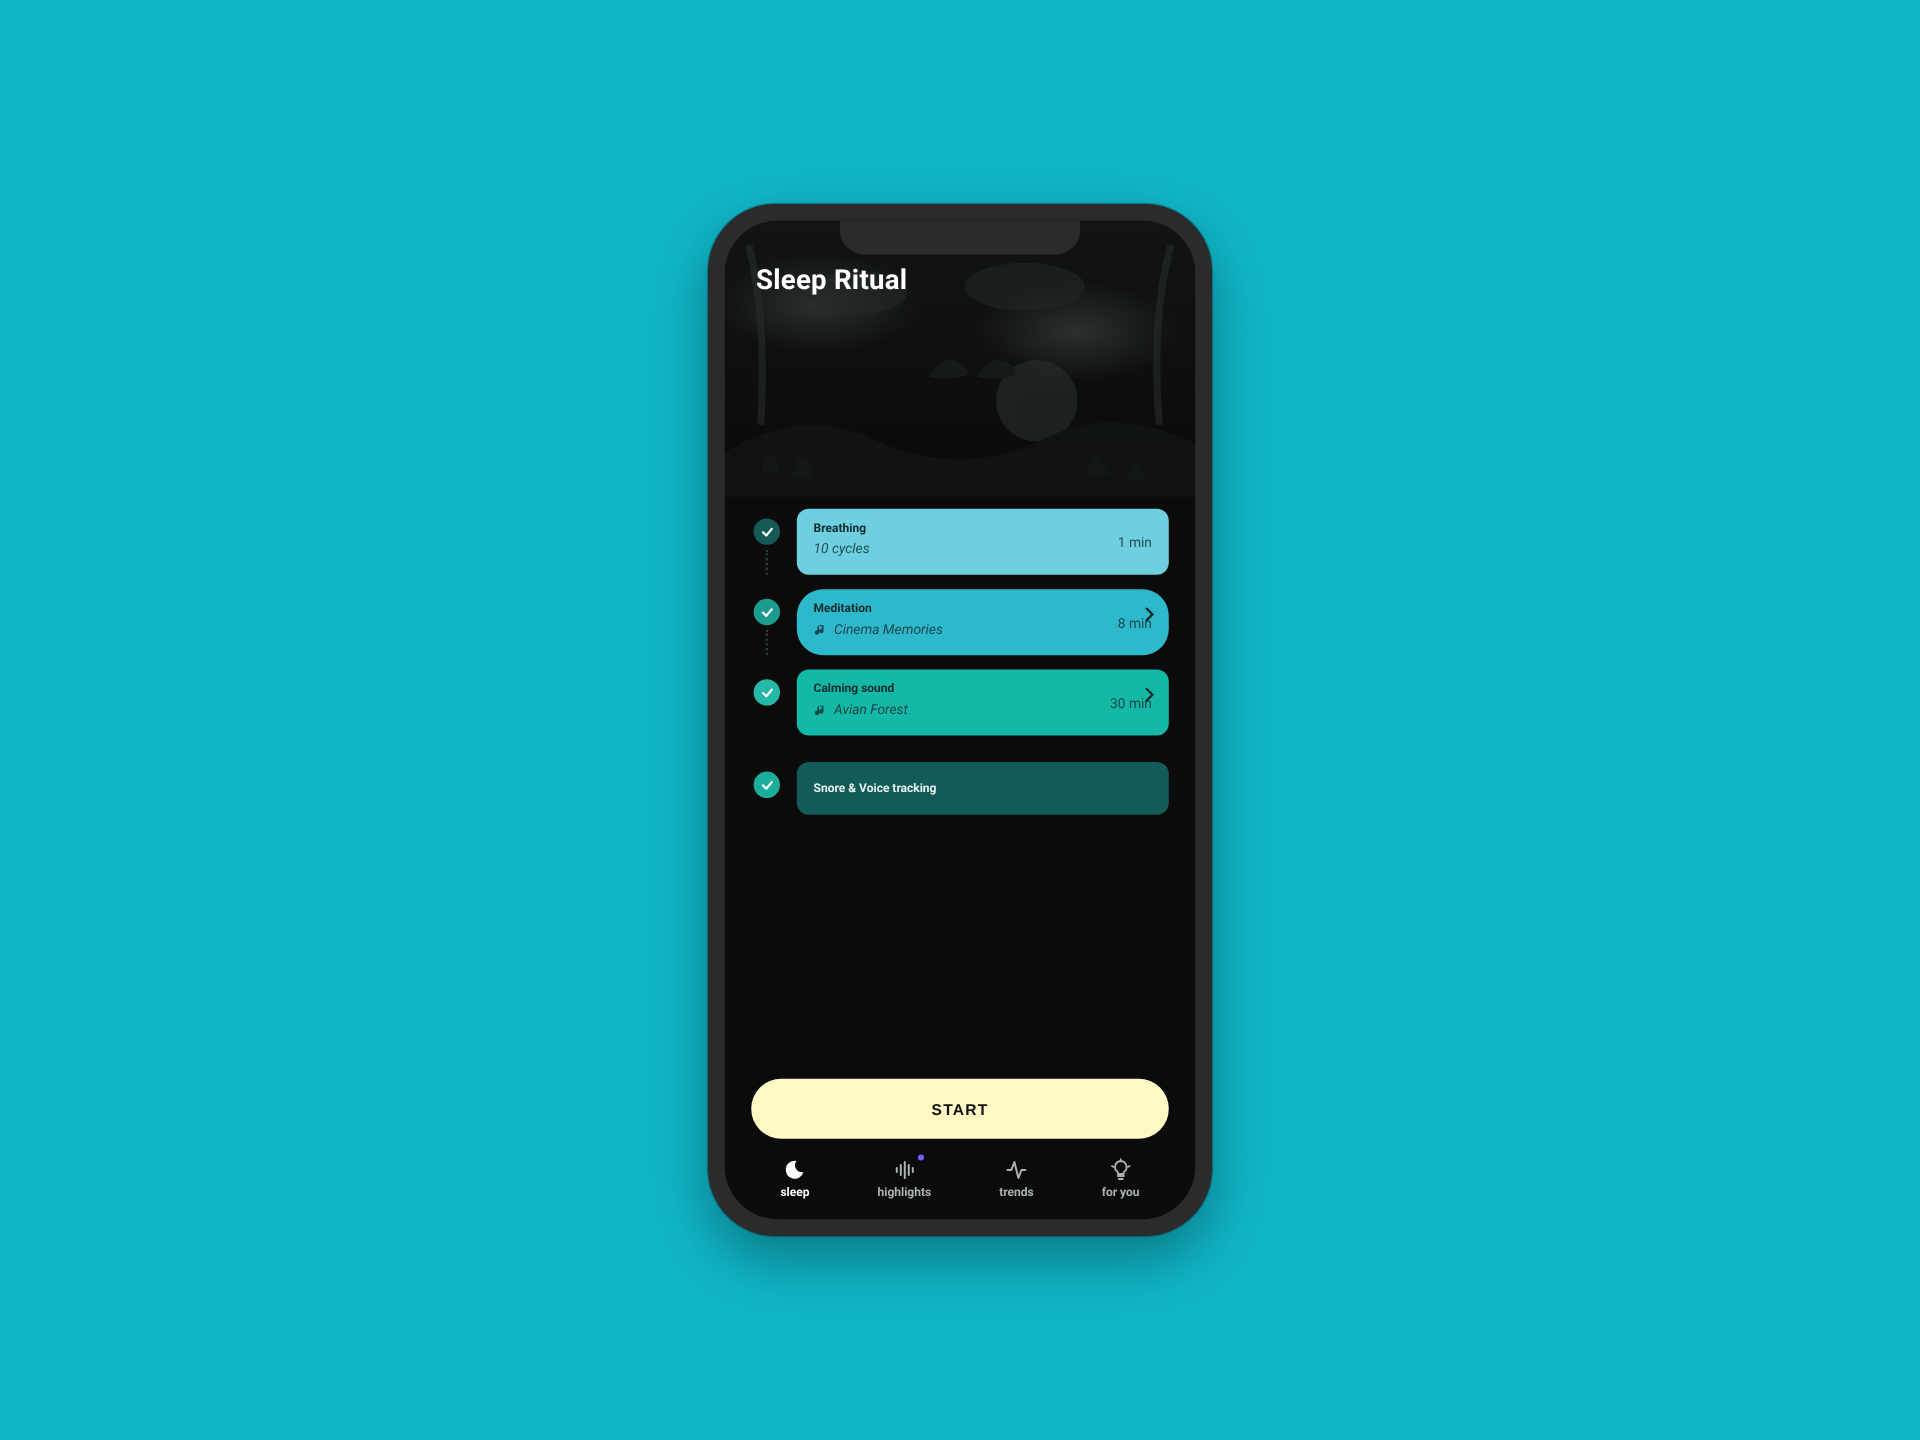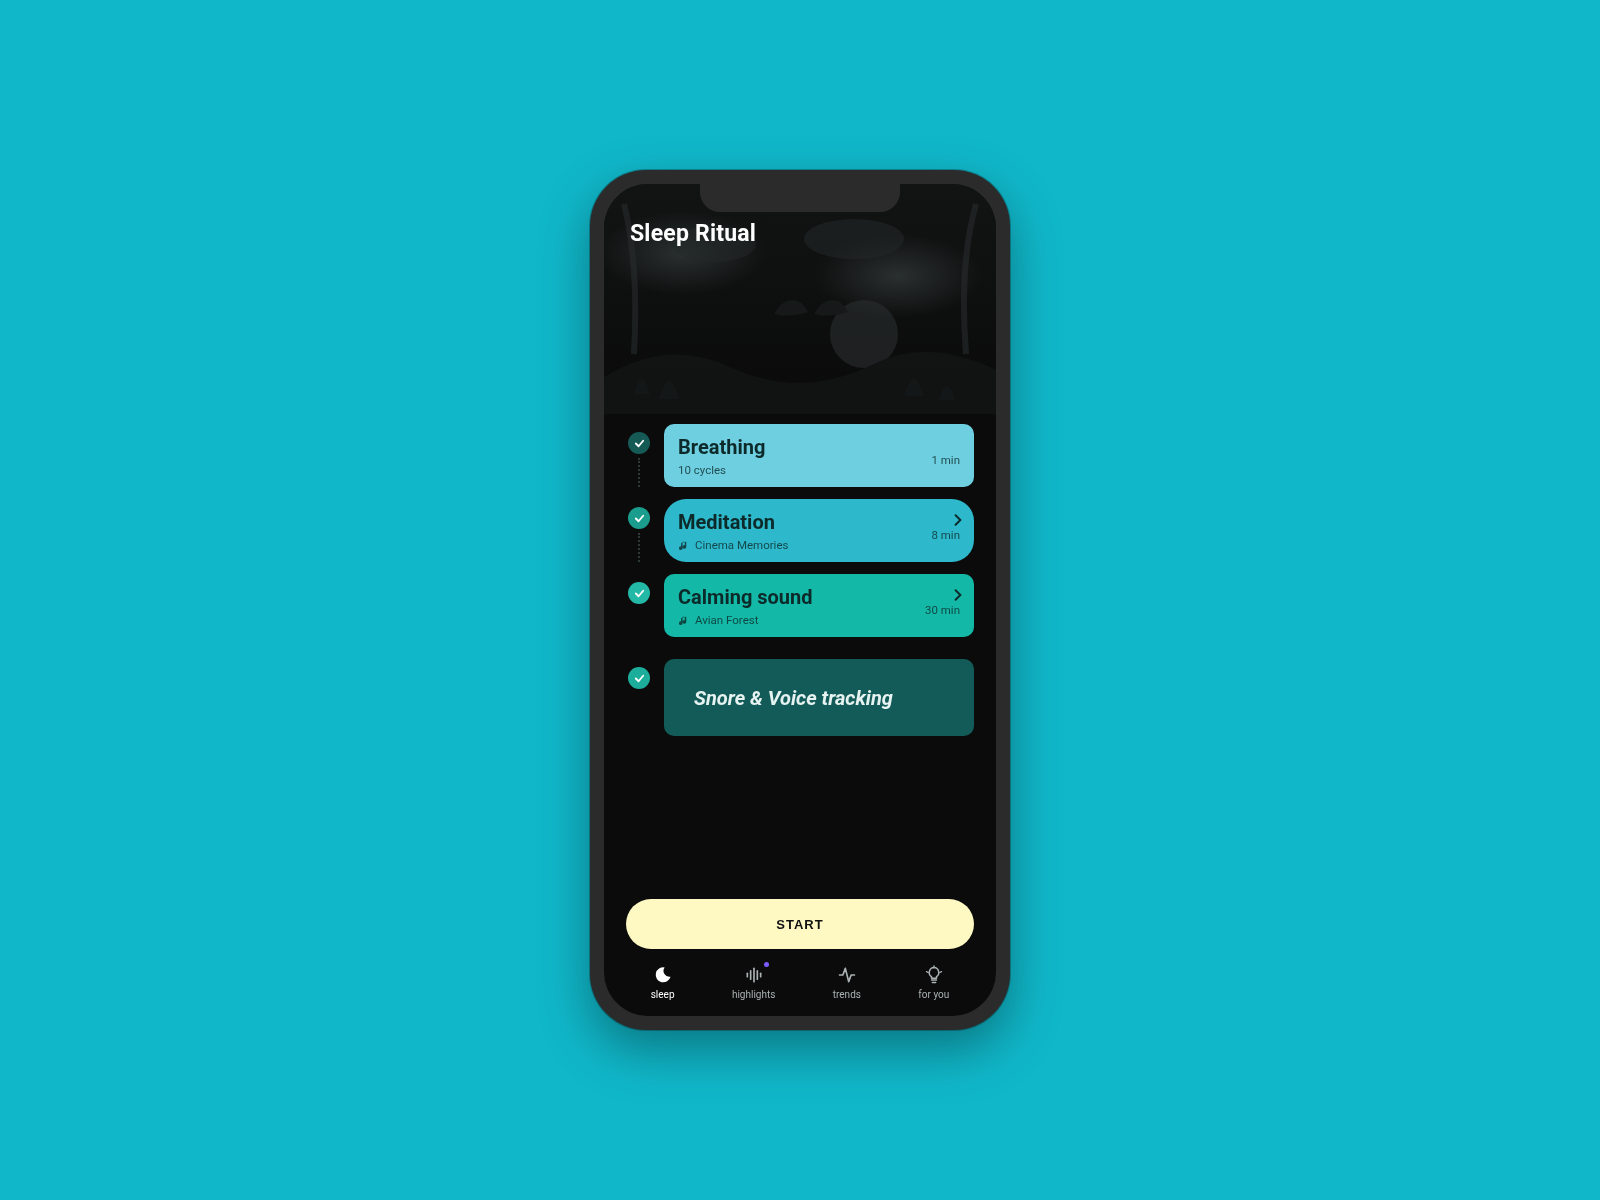--- a/index.html
+++ b/index.html
@@ -120,29 +120,30 @@
   .c-1 { background: #6dcfe0; }
   .c-2 { background: #2db8cb; border-radius: 22px; }
   .c-3 { background: #14b8a6; }
   .c-4 { background: #135b58; color: #e6f3f1; }
   .c-5 { background: #135b58; color: #e6f3f1; }
 
   .two .card { min-height: 55px; }
 
   .card .title {
     font-weight: 700;
-    font-size: 20px;
+    font-size: 10px;
     margin-bottom: 4px;
   }
   .card .sub {
     font-size: 11.5px;
     opacity: .8;
     display: flex;
     align-items: center;
     gap: 6px;
+    font-style: italic;
   }
   .card .dur {
     position: absolute;
     right: 14px;
     bottom: 20px;
     font-size: 11.5px;
     opacity: .8;
   }
   .card .chev {
     position: absolute;
@@ -152,21 +153,21 @@
   .card .right-val {
     position: absolute;
     right: 30px;
     top: 50%;
     transform: translateY(-50%);
     font-size: 12.5px;
     font-weight: 500;
     color: #e6f3f1cc;
   }
   .single .card { display: flex; align-items: center; min-height: 44px; }
-  .single .title { margin: 16px; font-style: italic; }
+  .single .title { margin: 0; }
 
   .gap-row { height: 10px; }
 
   
   .start-btn {
     margin: 18px 22px 10px 22px;
     background: #fef9c3;
     color: #111;
     border: none;
     border-radius: 30px;
@@ -175,20 +176,21 @@
     font-size: 13px;
     letter-spacing: 1px;
     cursor: pointer;
   }
 
   
   .nav {
     display: flex;
     justify-content: space-around;
     padding: 6px 18px 16px 18px;
+    font-weight: bold;
   }
   .nav-item {
     display: flex;
     flex-direction: column;
     align-items: center;
     gap: 4px;
     color: #aab2b3;
     font-size: 10px;
     cursor: pointer;
     position: relative;

